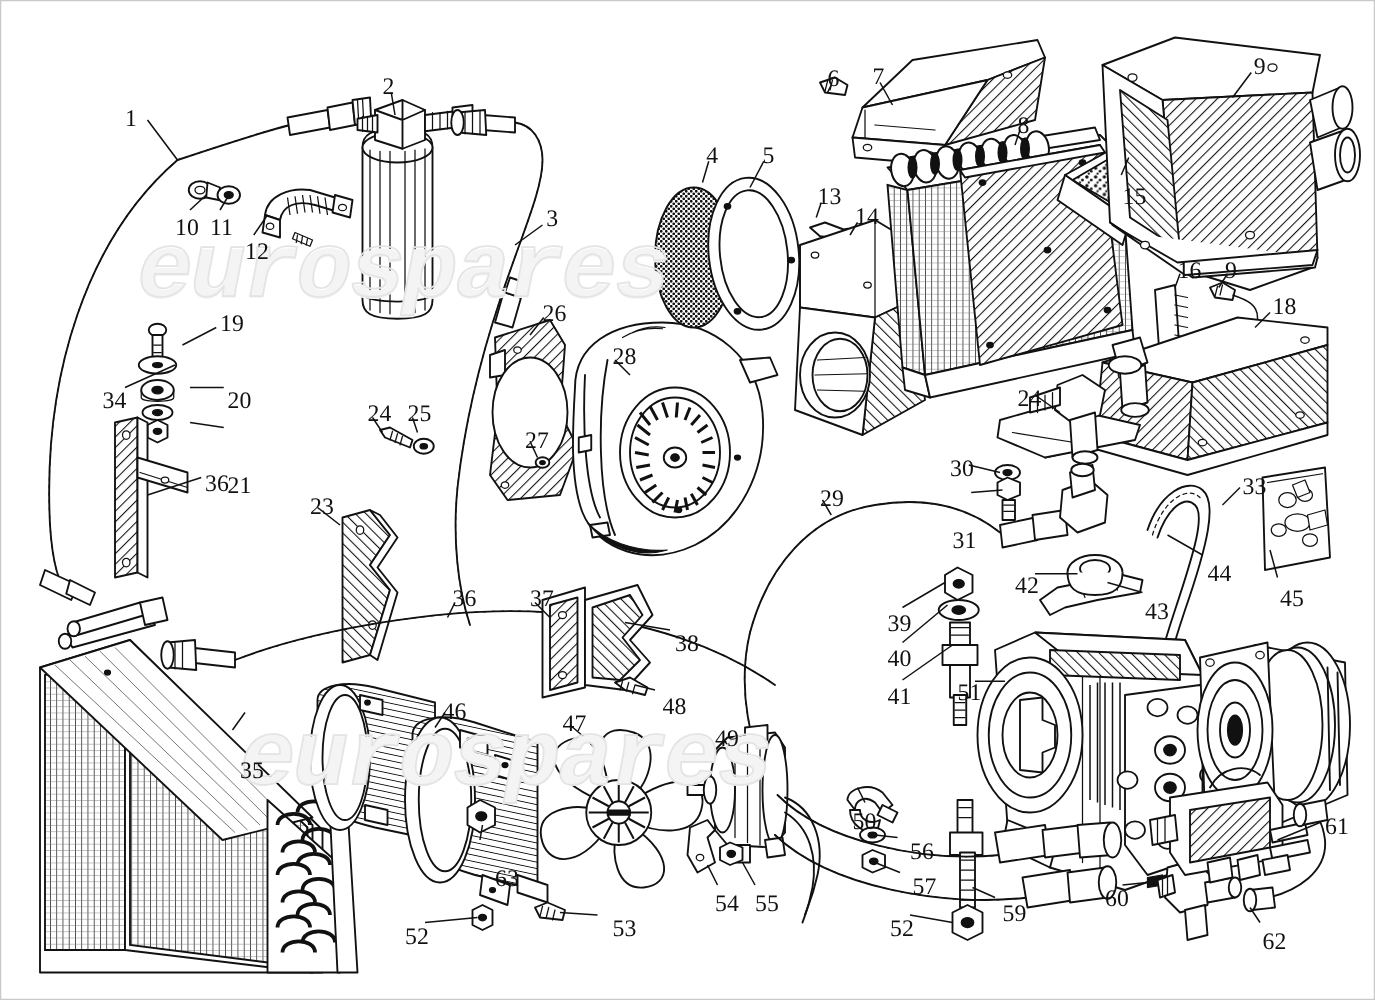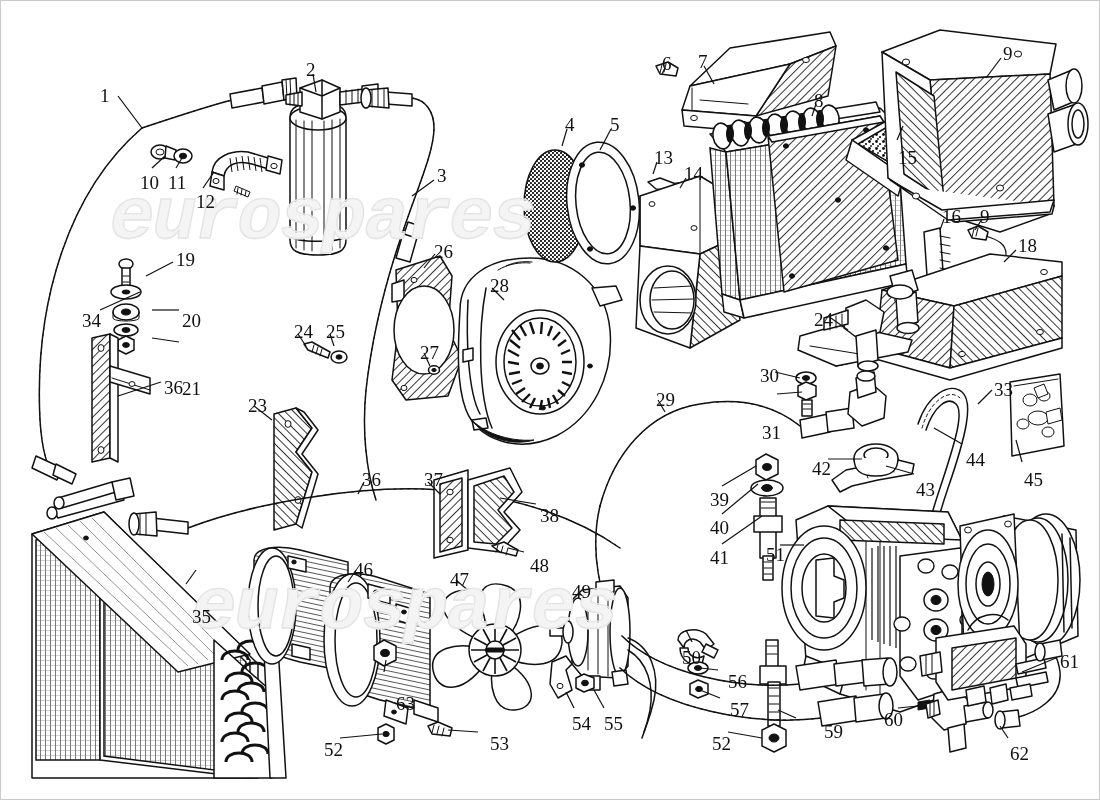--- a/index.html
+++ b/index.html
@@ -818,21 +818,21 @@
       <div class="num" style="left: 572px; top: 582px;">49</div>
       <div class="num" style="left: 682px; top: 648px; text-align: right;">50</div>
       <div class="num" style="left: 766px; top: 545px;">51</div>
       <div class="num" style="left: 324px; top: 740px;">52</div>
       <div class="num" style="left: 490px; top: 734px;">53</div>
       <div class="num" style="left: 572px; top: 714px;">54</div>
       <div class="num" style="left: 604px; top: 714px;">55</div>
       <div class="num" style="left: 728px; top: 672px;">56</div>
       <div class="num" style="left: 730px; top: 700px;">57</div>
       <div class="num" style="left: 712px; top: 734px;">52</div>
-      <div class="num" style="left: 802px; top: 722px; margin-left: 22px;">59</div>
+      <div class="num" style="left: 802px; top: 722px;">59</div>
       <div class="num" style="left: 884px; top: 710px;">60</div>
       <div class="num" style="left: 1060px; top: 652px;">61</div>
       <div class="num" style="left: 1010px; top: 744px;">62</div>
       <div class="num" style="left: 396px; top: 678px; margin-top: 16px;">63</div>
     </div>
 
   <div id="frame"></div>
 </div>
 
 </body></html>

